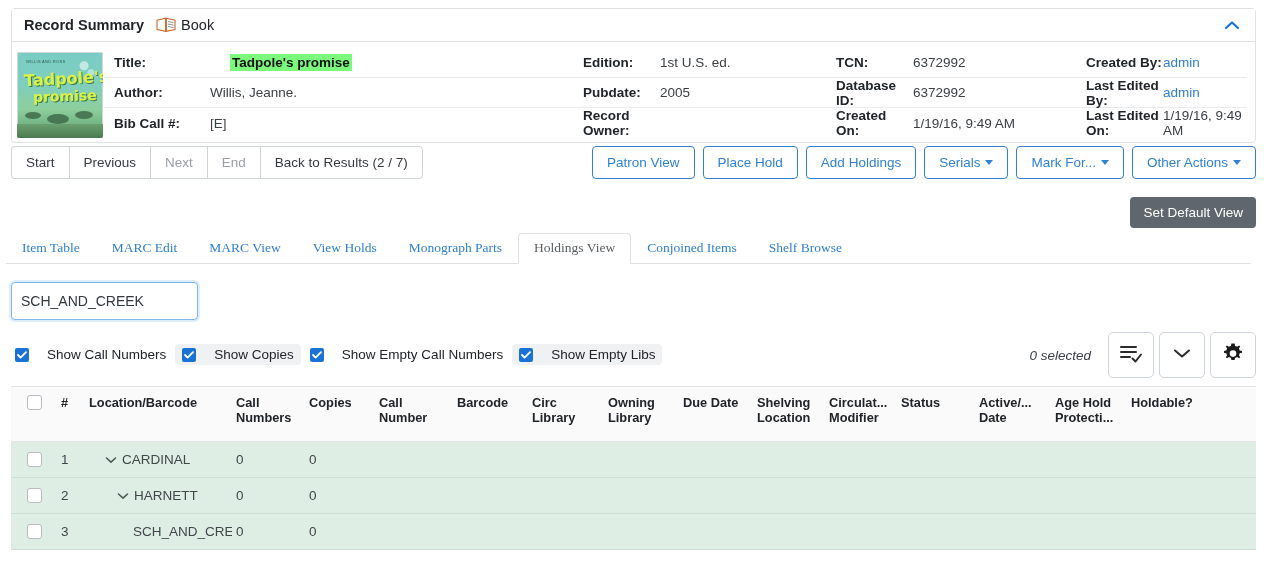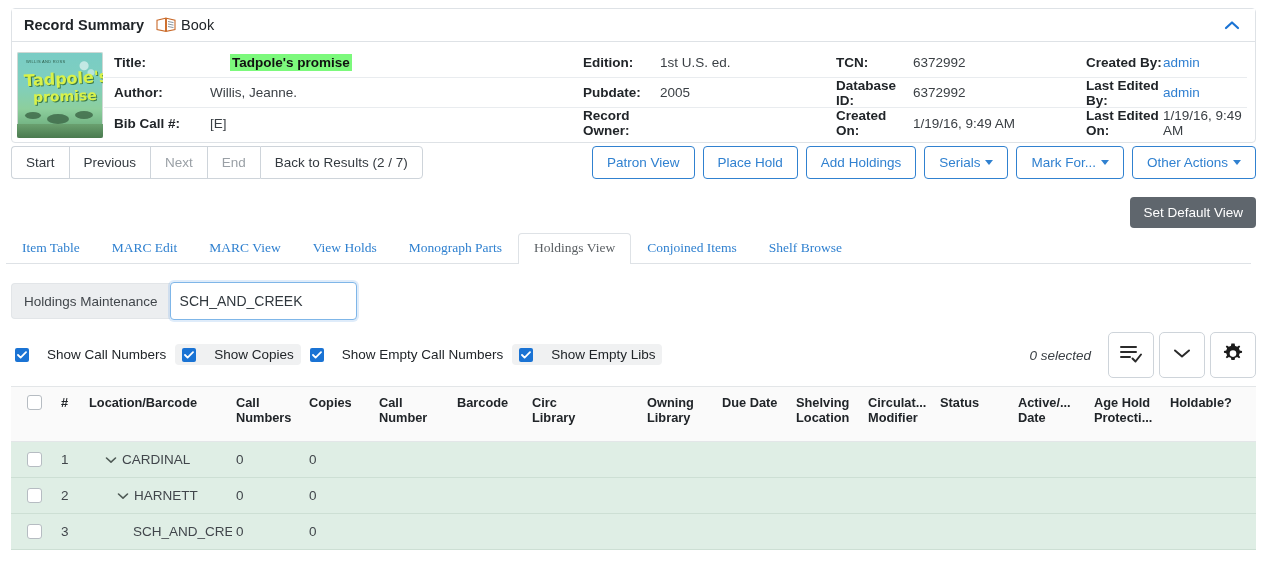--- a/index.html
+++ b/index.html
@@ -177,21 +177,21 @@
   .td { font-size: 13.5px; color: #41464b; padding: 0 4px; white-space: nowrap; overflow: hidden; }
 
   .w-chk  { flex: 0 0 46px; display:flex; justify-content:center; }
   .w-num  { flex: 0 0 28px; }
   .w-loc  { flex: 0 0 147px; }
   .w-cns  { flex: 0 0 73px; }
   .w-cop  { flex: 0 0 70px; }
   .w-cn   { flex: 0 0 78px; }
   .w-bc   { flex: 0 0 75px; }
   .w-circ { flex: 0 0 76px; }
-  .w-own  { flex: 0 0 75px; margin-left: 39px; }
+  .w-own  { flex: 0 0 75px; }
   .w-due  { flex: 0 0 74px; }
   .w-shl  { flex: 0 0 72px; }
   .w-mod  { flex: 0 0 72px; }
   .w-sts  { flex: 0 0 78px; }
   .w-act  { flex: 0 0 76px; }
   .w-age  { flex: 0 0 76px; }
   .w-hld  { flex: 1 1 auto; }
 
   .obox {
     width: 15px; height: 15px; border: 1px solid #b6bcc2; border-radius: 3px;
@@ -316,21 +316,20 @@
       <div class="tab">MARC Edit</div>
       <div class="tab">MARC View</div>
       <div class="tab">View Holds</div>
       <div class="tab">Monograph Parts</div>
       <div class="tab active">Holdings View</div>
       <div class="tab">Conjoined Items</div>
       <div class="tab">Shelf Browse</div>
     </div>
 
   <div class="hm-row">
-    <div class="hm-label">Holdings Maintenance</div>
     <input class="hm-input" type="text" value="SCH_AND_CREEK" style="">
   </div>
 
   <div class="cbrow" id="cbRow">
       <label class="cbitem">
         <span class="cbox">
           <svg width="10" height="8" viewBox="0 0 10 8">
             <path d="M1 4 L3.6 6.6 L9 1.2" fill="none" stroke="#fff" stroke-width="1.8" stroke-linecap="round" stroke-linejoin="round"></path>
           </svg>
         </span>

